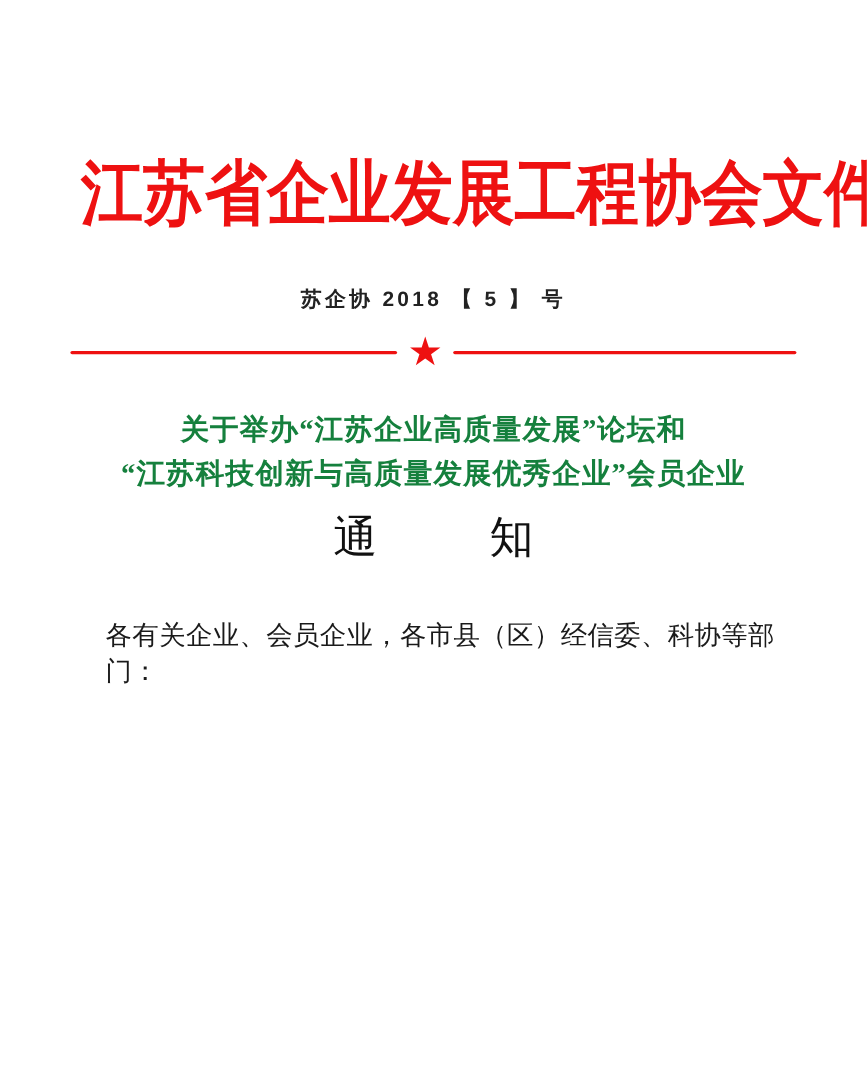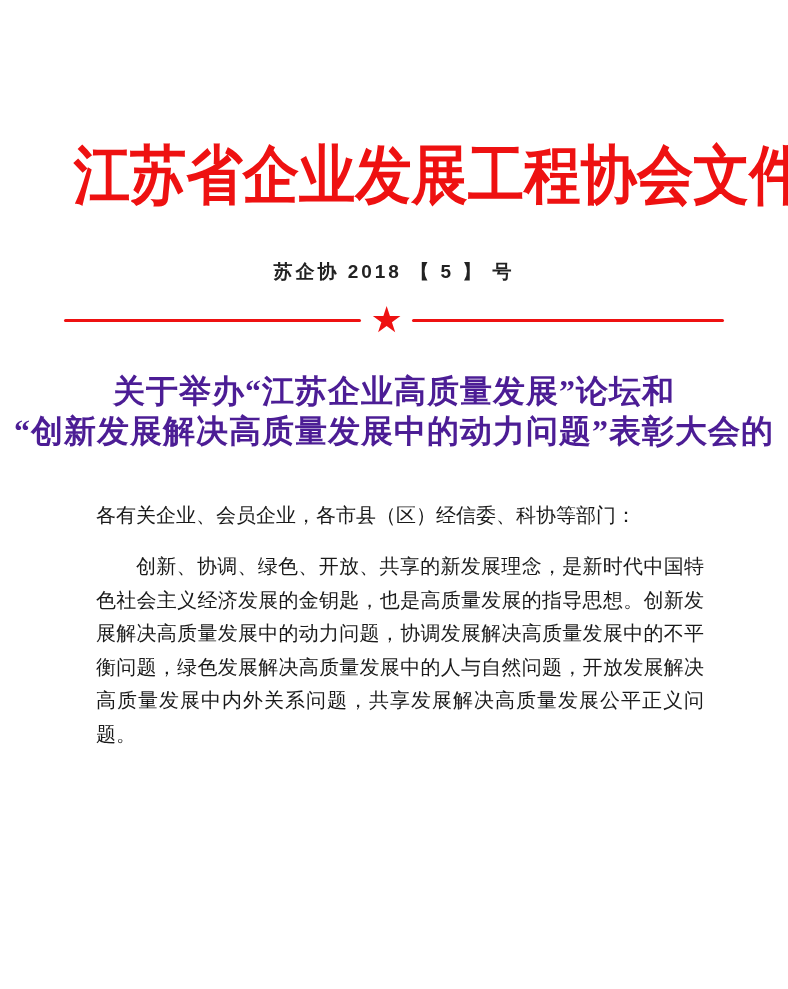--- a/index.html
+++ b/index.html
@@ -69,41 +69,41 @@
     margin: 0 9px;
     transform: translateY(-1px);
   }
   
   .title-block {
     margin-top: 32px;
     text-align: center;
     font-family: "Liberation Serif", serif;
   }
   .title-line {
-    font-size: 32px;
+    font-size: 26px;
     font-weight: bold;
     line-height: 40px;
-    color: #4c1d95;
+    color: #15803d;
     letter-spacing: 1px;
   }
   .notice-heading {
     margin-top: 14px;
     font-size: 40px;
     font-weight: normal;
     color: #111111;
     line-height: 1.2;
   }
   .notice-heading .notice-char + .notice-char {
     margin-left: 92px;
   }
   
   .body-text {
     margin: 48px 84px 0 96px;
     font-family: "Liberation Sans", sans-serif;
-    font-size: 20px;
+    font-size: 24px;
     line-height: 33.5px;
     color: var(--ink);
     text-align: justify;
     text-justify: inter-character;
   }
   .salutation {
     margin: 0 0 18px 0;
   }
   .para {
     margin: 0 0 8px 0;
@@ -120,22 +120,25 @@
   <div class="doc-number">苏企协 2018 【 5 】 号</div>
 
   <div class="divider">
     <span class="seg left"></span>
     <span class="star">★</span>
     <span class="seg right"></span>
   </div>
 
   <div class="title-block">
     <div class="title-line">关于举办“江苏企业高质量发展”论坛和</div>
-    <div class="title-line">“创新发展解决高质量发展中的动力问题”表彰大会的</div>
+    <div class="title-line">“江苏科技创新与高质量发展优秀企业”会员企业</div>
+    <div class="notice-heading">
+      <span class="notice-char">通</span>
+      <span class="notice-char">知</span>
+    </div>
   </div>
 
   <div class="body-text">
     <p class="salutation">各有关企业、会员企业，各市县（区）经信委、科协等部门：</p>
-    <p class="para">创新、协调、绿色、开放、共享的新发展理念，是新时代中国特色社会主义经济发展的金钥匙，也是高质量发展的指导思想。创新发展解决高质量发展中的动力问题，协调发展解决高质量发展中的不平衡问题，绿色发展解决高质量发展中的人与自然问题，开放发展解决高质量发展中内外关系问题，共享发展解决高质量发展公平正义问题。</p>
 
   </div>
 
 </div>
 
 </body></html>

